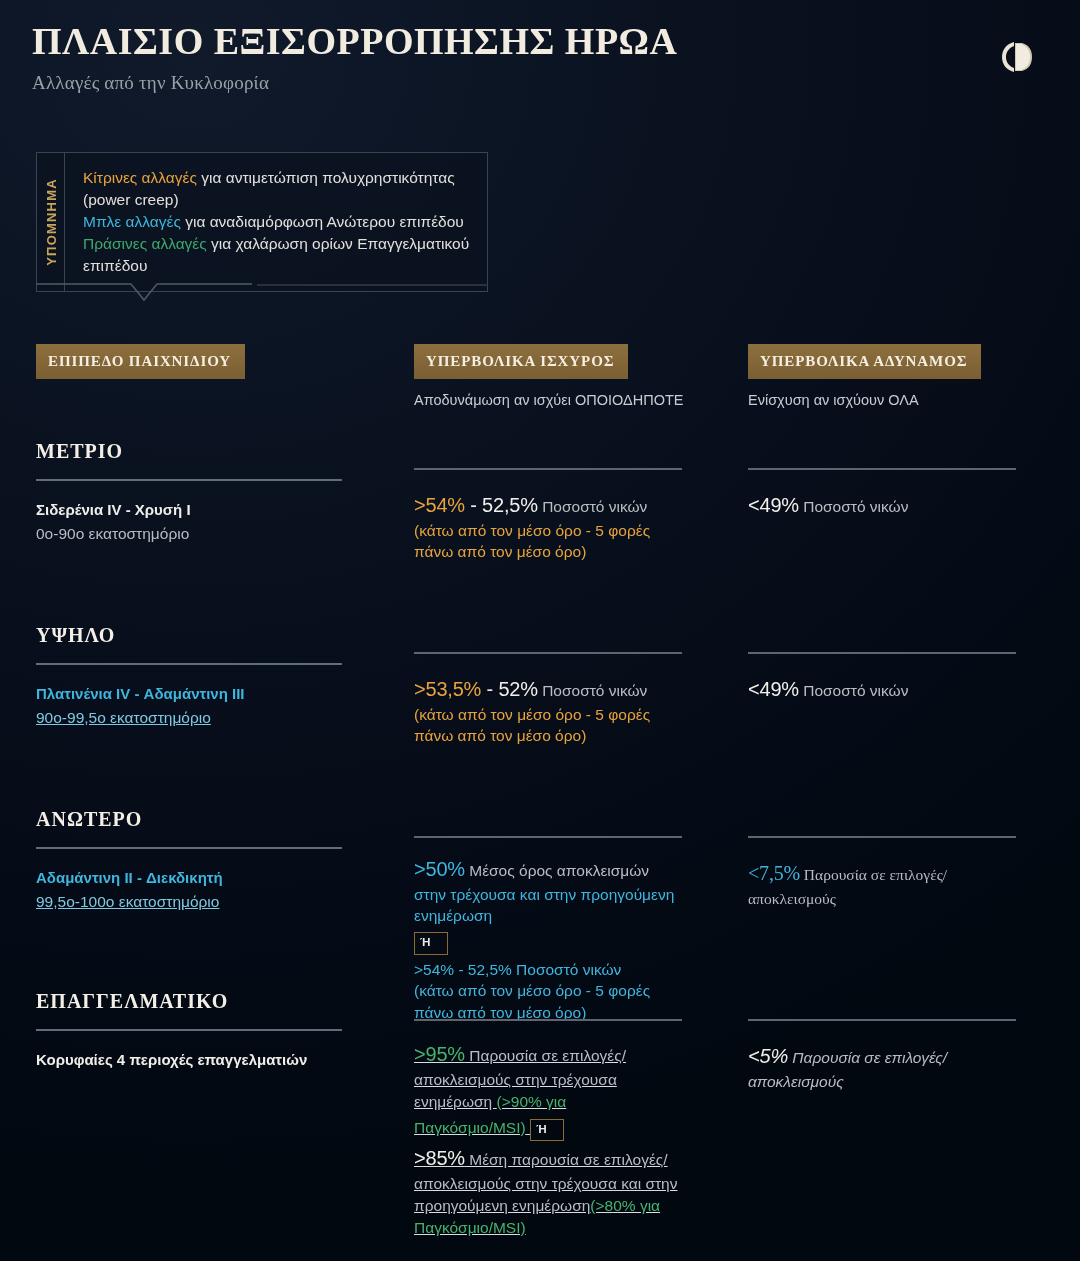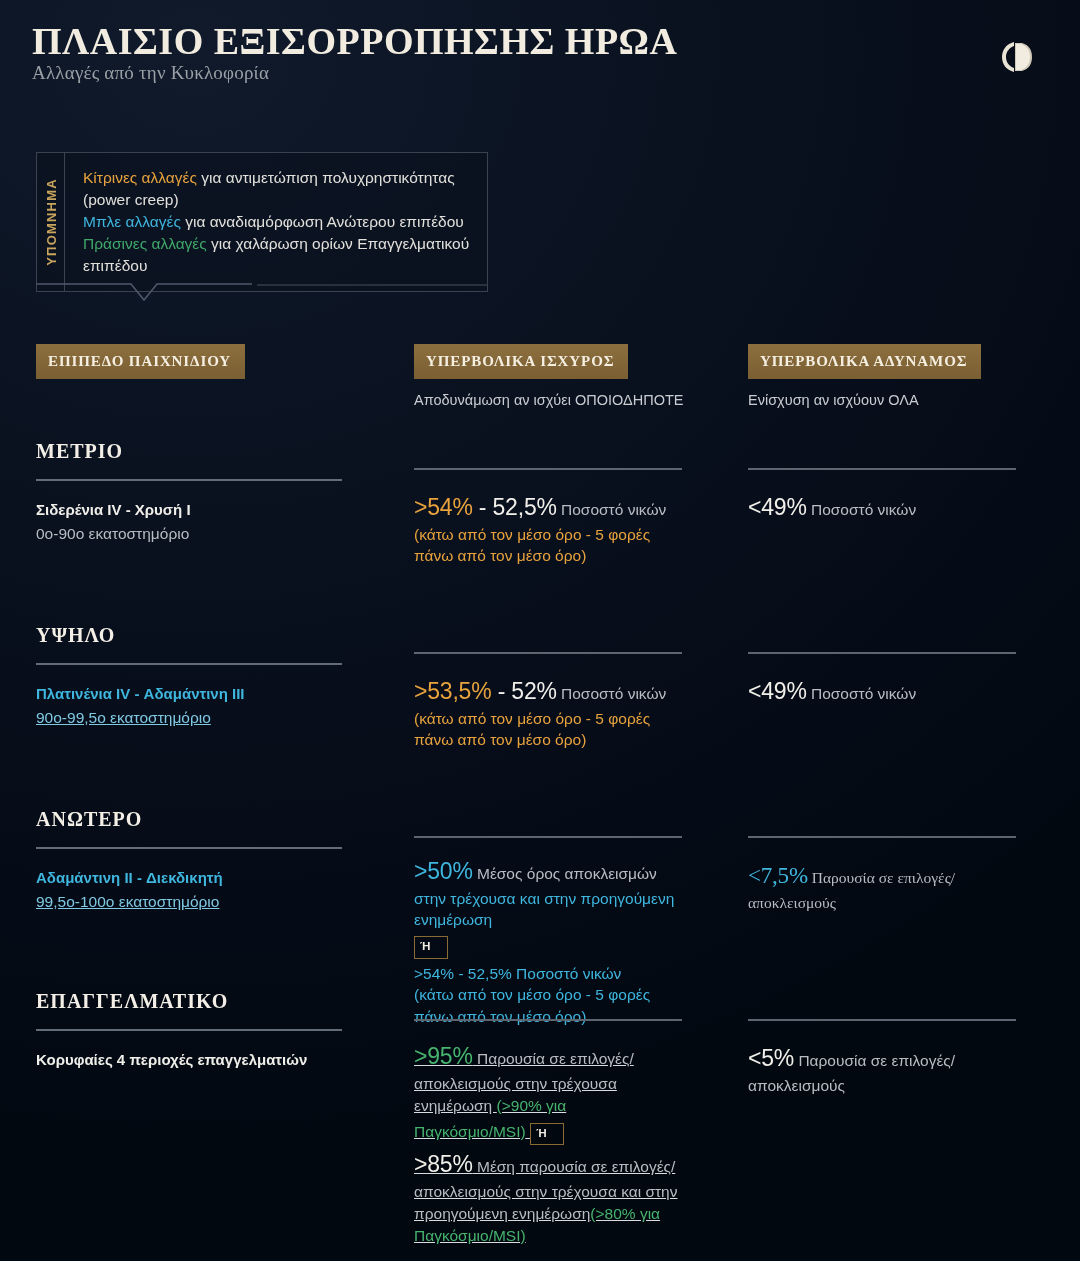--- a/index.html
+++ b/index.html
@@ -32,20 +32,21 @@
     font-weight: bold;
     font-size: 38px;
     letter-spacing: 0.5px;
     color: #f2ece0;
     line-height: 1.05;
   }
   .subtitle {
     font-family: "Liberation Serif", serif;
     font-size: 19px;
     color: #9aa0a6;
+    margin-top: 10px;
     letter-spacing: 0.2px;
   }
   .brand-logo {
     position: absolute;
     right: 14px;
     top: 16px;
     width: 34px;
     height: 38px;
   }
 
@@ -168,21 +169,21 @@
   .c-gold  { color: #e8a33d; }
   .c-green { color: #46b46e; }
 
   
   .valblock {
     font-size: 16px;
     line-height: 1.38;
     color: #d9dde2;
   }
   .big {
-    font-size: 23px;
+    font-size: 20px;
     letter-spacing: -0.2px;
     vertical-align: baseline;
   }
   .big-gold  { color: #e8a33d; }
   .big-white { color: #f1efe9; }
   .big-blue  { color: #3fb6de; }
   .big-green { color: #46b46e; }
   .sm { font-size: 15.5px; }
 
   .or-badge {
@@ -325,18 +326,18 @@
     <div class="valblock" style="margin-top:20px;text-decoration:underline;">
       <span class="big big-green">&gt;95%</span><span class="sm c-grey"> Παρουσία σε επιλογές/αποκλεισμούς στην τρέχουσα ενημέρωση </span><span class="sm c-green">(&gt;90% για Παγκόσμιο/MSI)</span>
       <div class="or-badge">Ή</div>
       <div>
         <span class="big big-white">&gt;85%</span><span class="sm c-grey"> Μέση παρουσία σε επιλογές/αποκλεισμούς στην τρέχουσα και στην προηγούμενη ενημέρωση</span><span class="sm c-green">(&gt;80% για Παγκόσμιο/MSI)</span>
       </div>
     </div>
   </div>
   <div class="col col-3" style="top:1019px;">
     <div class="rule-3"></div>
-    <div class="valblock" style="margin-top:22px;">
+    <div class="valblock" style="margin-top:22px;font-style:italic;">
       <span class="big big-white">&lt;5%</span><span class="sm c-grey"> Παρουσία σε επιλογές/αποκλεισμούς</span>
     </div>
   </div>
 
 </div>
 
 </body></html>

